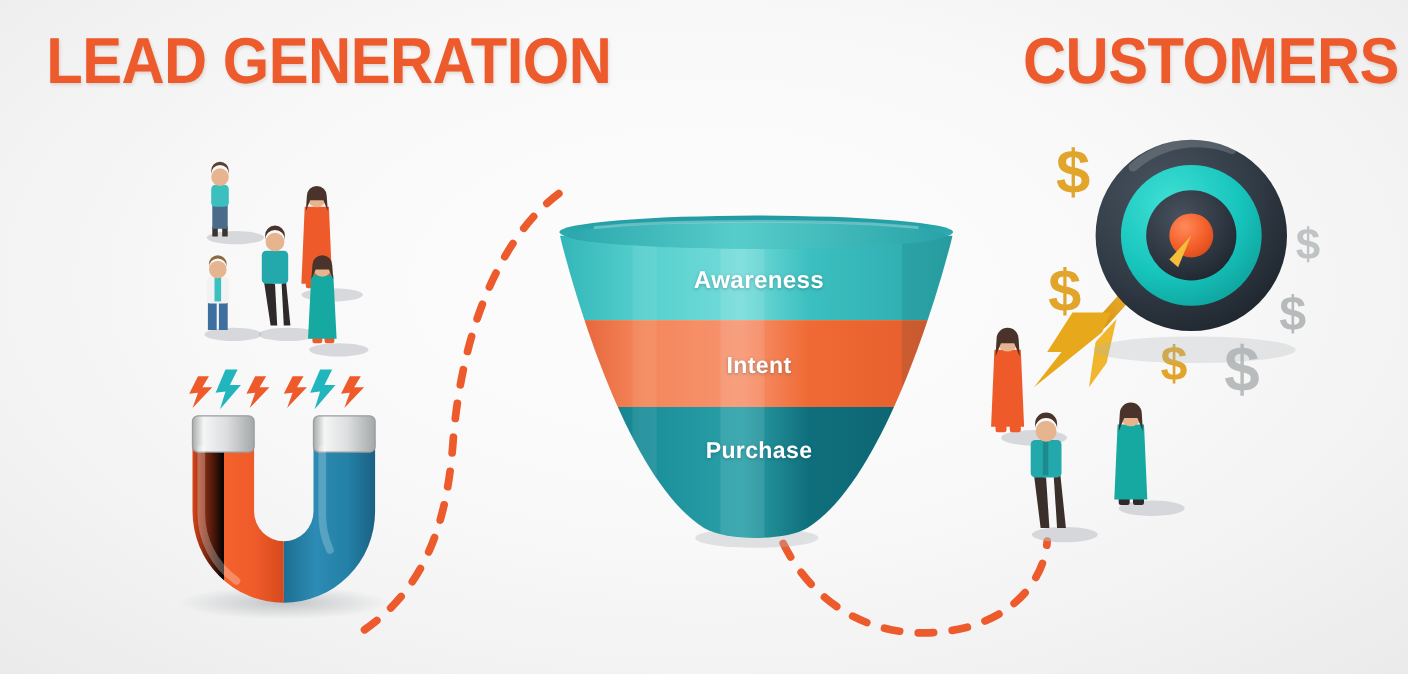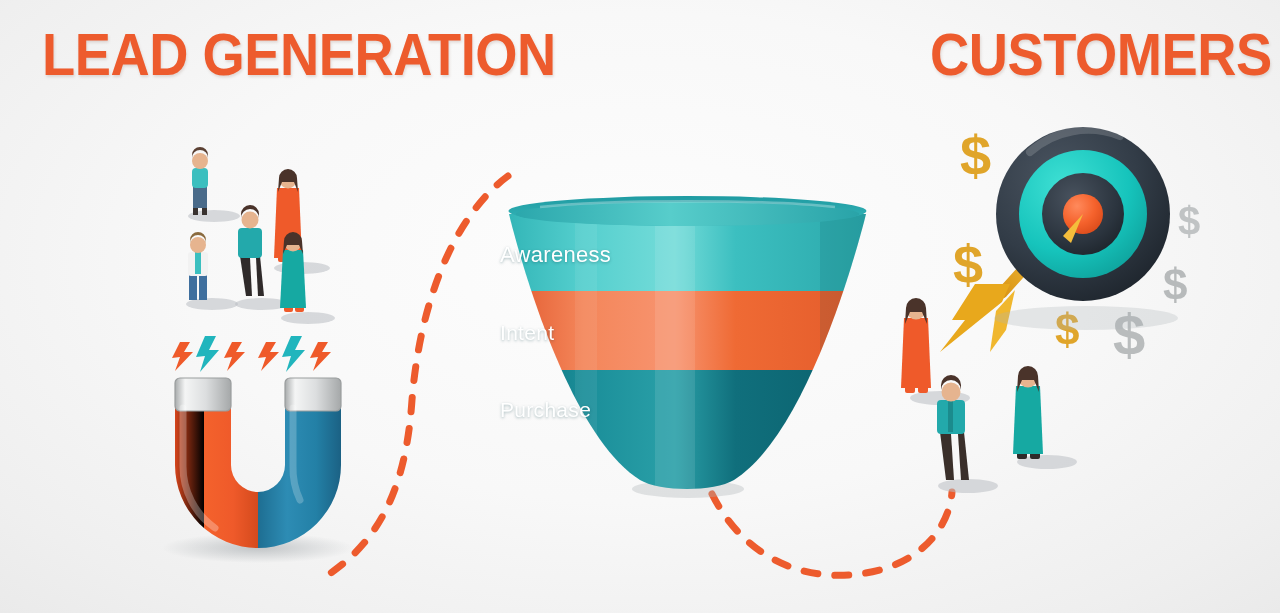--- a/index.html
+++ b/index.html
@@ -38,21 +38,22 @@
   #funnel-wrap {
     position: absolute;
     left: 500px;
     top: 190px;
     width: 380px;
     height: 310px;
   }
   .funnel-label {
     position: absolute;
     color: #ffffff;
-    font-weight: 400;
+    font-weight: 700;
+    text-align: center;
     white-space: nowrap;
     text-shadow: 0 1px 3px rgba(0,60,70,0.35);
     pointer-events: none;
   }
   #label-awareness { font-size: 22px; left: 0; right: 0; top: 52px;  letter-spacing: .3px; }
   #label-intent    { font-size: 21px; left: 0; right: 0; top: 131px; letter-spacing: .3px; }
   #label-purchase  { font-size: 21px; left: 0; right: 0; top: 208px; letter-spacing: .3px; }
 
   
   .scene { position: absolute; left: 0; top: 0; width: 1280px; height: 613px; pointer-events: none; }

